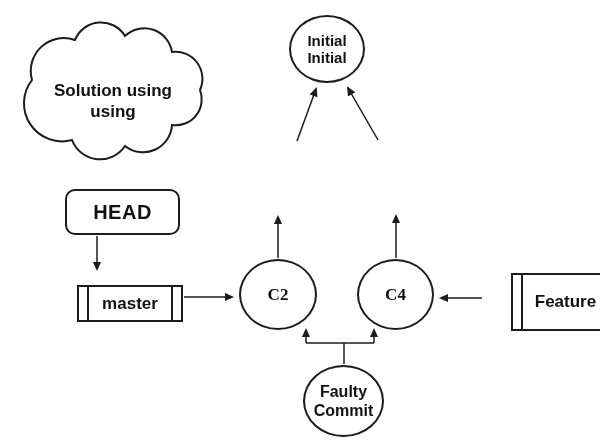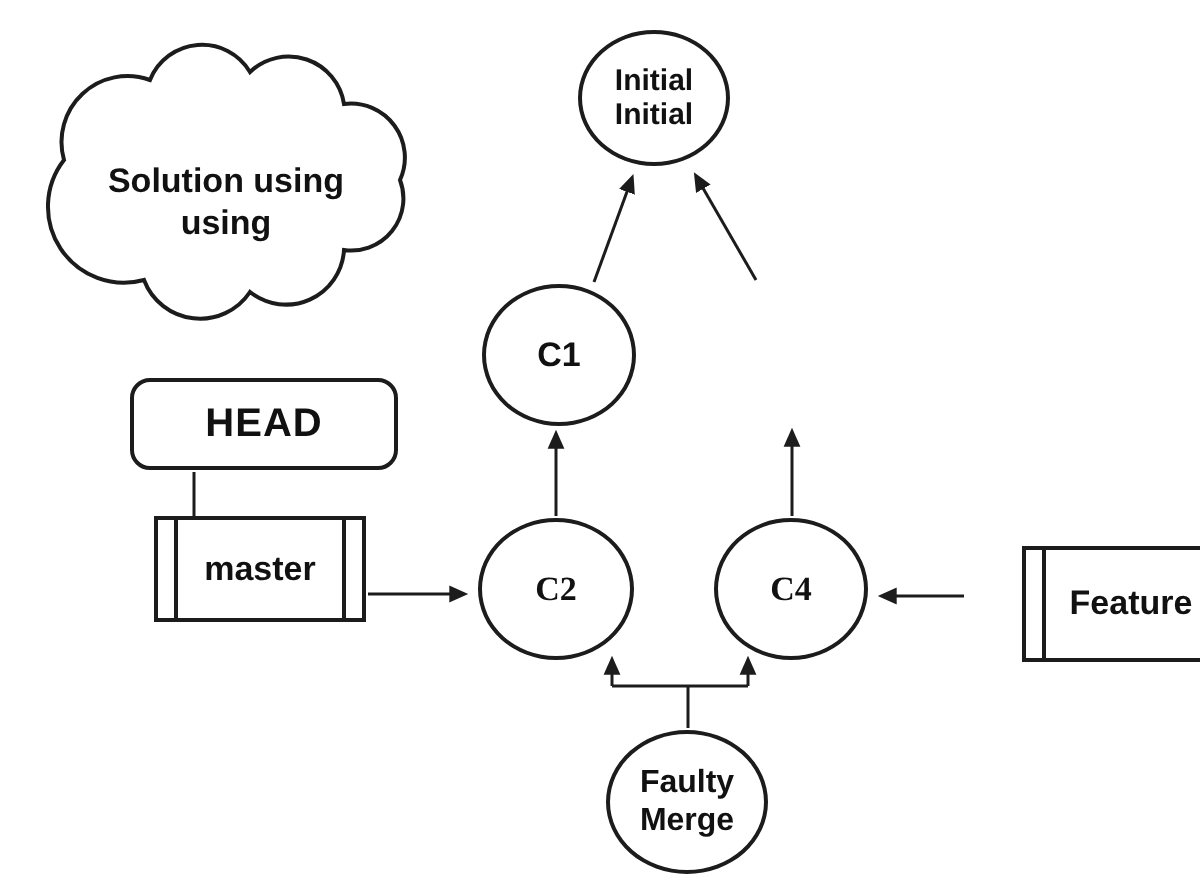--- a/index.html
+++ b/index.html
@@ -37,22 +37,22 @@
   }
   .ellipse { border-radius: 50%; }
   .rounded { border-radius: 10px; }
 
   .node.initial   { left: 289px; top: 15px;  width: 76px;  height: 68px; font-size: 15px; line-height: 17px; }
   .node.c1        { left: 241px; top: 142px; width: 77px;  height: 71px; font-size: 17px; }
   .node.c3        { left: 357px; top: 141px; width: 79px;  height: 72px; font-size: 17px; }
   .node.c2        { left: 239px; top: 259px; width: 78px;  height: 71px; font-size: 17px; font-family: Liberation Serif, serif; }
   .node.c4        { left: 357px; top: 259px; width: 77px;  height: 71px; font-size: 17px; font-family: Liberation Serif, serif; }
   .node.faulty    { left: 303px; top: 365px; width: 81px;  height: 72px; font-size: 16px; line-height: 19px; text-align: center; }
-  .node.head      { left: 65px;  top: 189px; width: 134px; height: 46px; font-size: 20px; letter-spacing: 0.5px; }
-  .node.master    { left: 77px;  top: 258px; width: 106px; height: 53px; font-size: 17px; }
+  .node.head      { left: 65px;  top: 189px; width: 115px; height: 46px; font-size: 20px; letter-spacing: 0.5px; }
+  .node.master    { left: 77px;  top: 285px; width: 106px; height: 37px; font-size: 17px; }
   .node.feature   { left: 483px; top: 273px; width: 109px; height: 58px; font-size: 17px; margin-left: 28px; }
 
   
   .barbox::before, .barbox::after {
     content: "";
     position: absolute;
     top: 0;
     bottom: 0;
     width: 2px;
     background: #1c1c1c;
@@ -116,36 +116,33 @@
   <div class="cloud-label">
     <div>Solution using</div>
     <div>using</div>
   </div>
 
   <div class="node ellipse initial">
     <span>Initial</span>
     <span>Initial</span>
   </div>
 
-  <div class="node ellipse c1">
-    <span>C1</span>
-  </div>
 
 
   <div class="node ellipse c2">
     <span>C2</span>
   </div>
 
   <div class="node ellipse c4">
     <span>C4</span>
   </div>
 
   <div class="node ellipse faulty">
     <span>Faulty</span>
-    <span>Merge</span>
+    <span>Commit</span>
   </div>
 
   <div class="node rounded head">
     <span>HEAD</span>
   </div>
 
   <div class="node barbox master">
     <span>master</span>
   </div>
 

